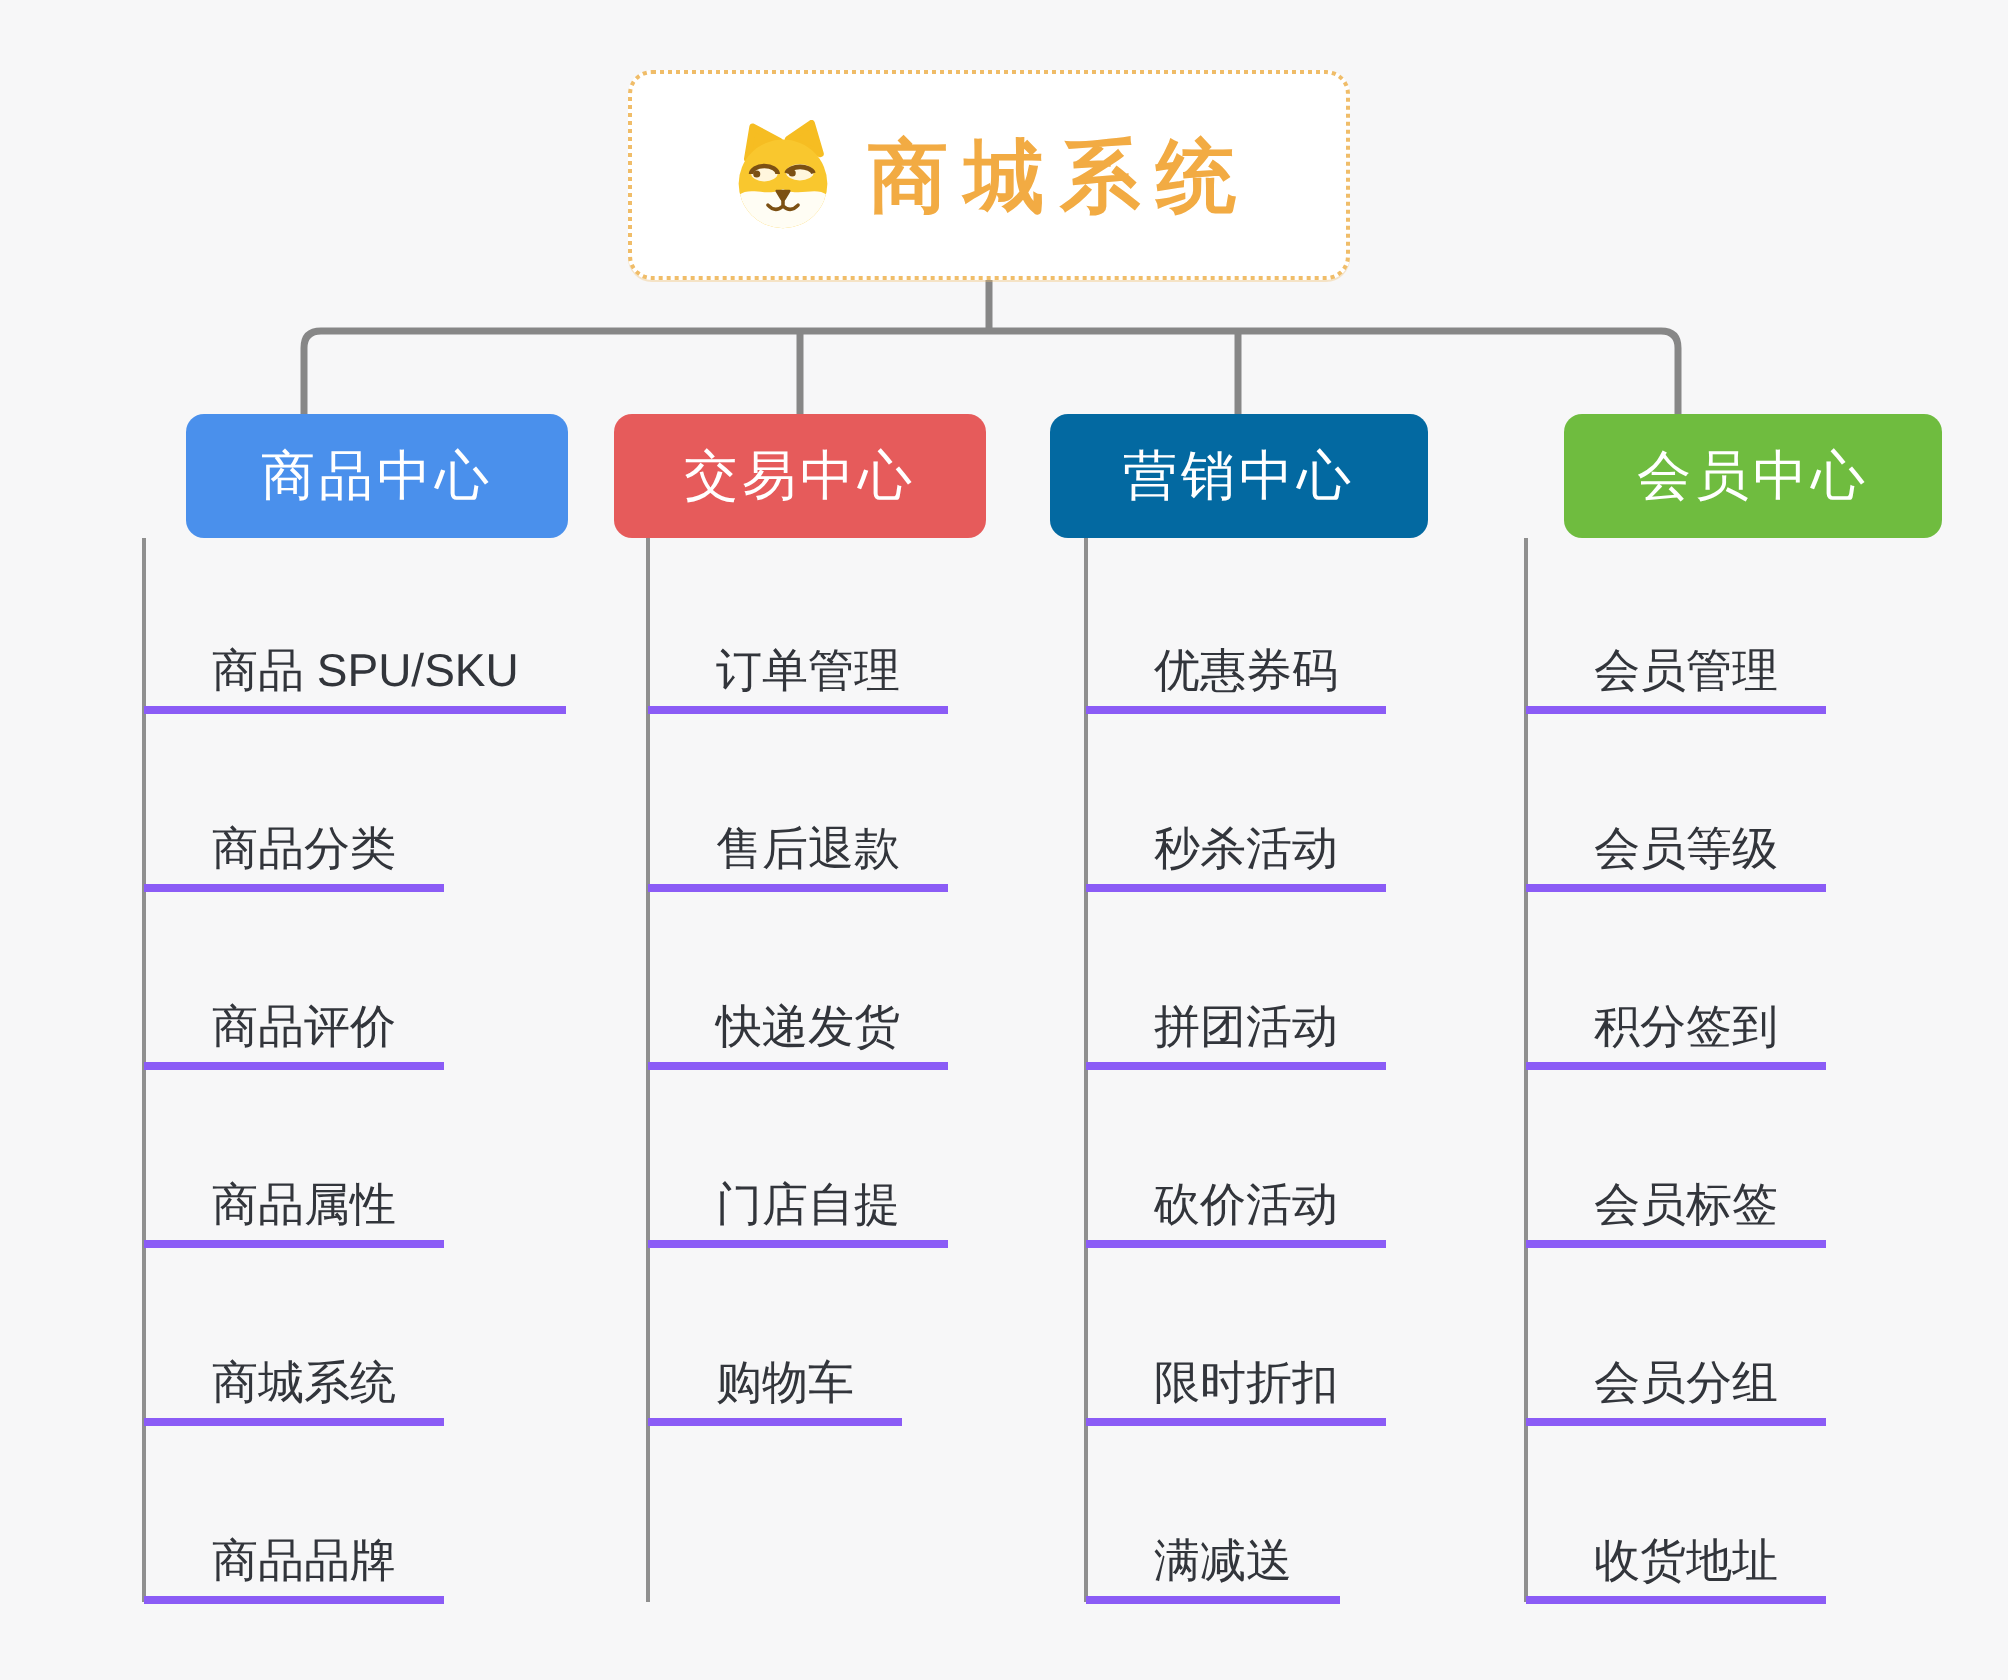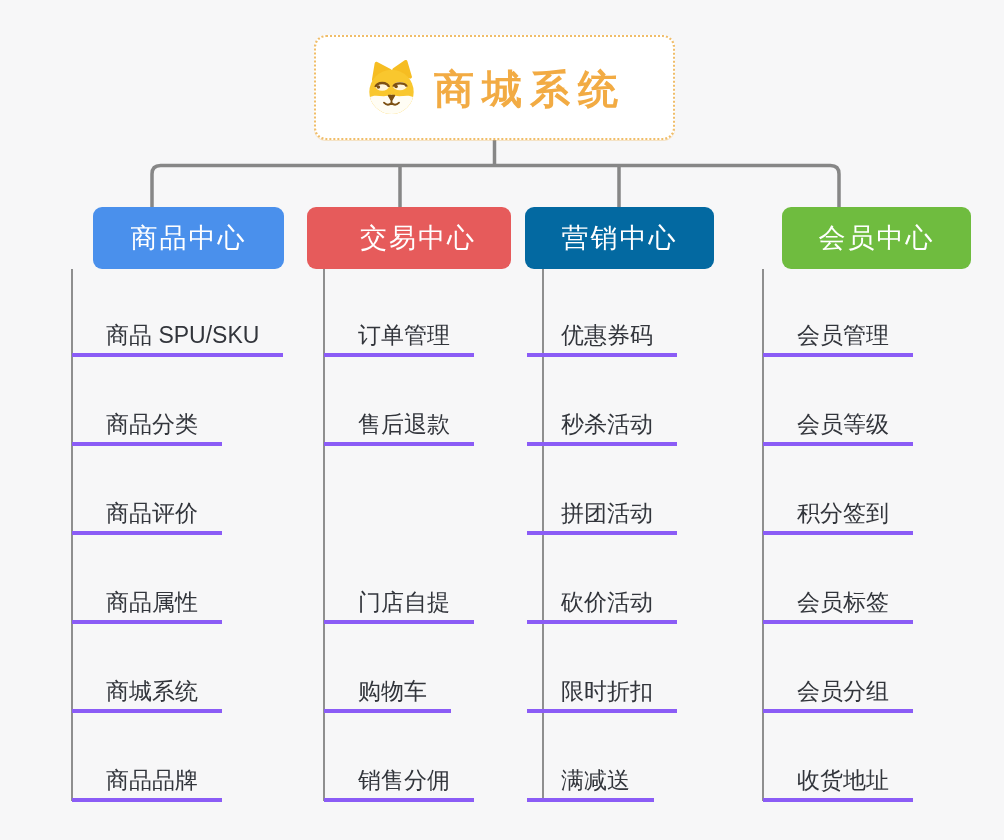--- a/index.html
+++ b/index.html
@@ -32,37 +32,37 @@
   .root-icon{flex:0 0 auto;display:block;}
 
   
   .branch-box{
     position:absolute;top:207px;height:62px;
     border-radius:9px;
     display:flex;align-items:center;justify-content:center;
     color:#ffffff;font-size:27px;letter-spacing:2px;white-space:nowrap;
   }
   .b0{left:57px;width:191px;}
-  .b1{left:307px;width:186px;padding-left:18px;}
+  .b1{left:307px;width:186px;}
   .b2{left:525px;width:189px;}
   .b3{left:782px;width:189px;}
 
   
   .leaf{
     position:absolute;
     height:44px;box-sizing:border-box;
     width:max-content;
     padding:0 24px 5px 34px;
     border-bottom:4px solid #8b5cf6;
     display:flex;align-items:flex-end;
     font-size:23px;color:#32353b;white-space:nowrap;line-height:1.1;
   }
   .c0{left:72px;}
   .c1{left:324px;}
-  .c2{left:527px;}
+  .c2{left:543px;}
   .c3{left:763px;}
   .r0{top:313px;}
   .r1{top:402px;text-align:right;}
   .r2{top:491px;}
   .r3{top:580px;}
   .r4{top:669px;}
   .r5{top:758px;}
 </style>
 </head>
 <body style="background: rgb(247, 247, 248);">
@@ -120,23 +120,23 @@
 
   <div class="leaf c0 r0">商品 SPU/SKU</div>
   <div class="leaf c0 r1">商品分类</div>
   <div class="leaf c0 r2">商品评价</div>
   <div class="leaf c0 r3">商品属性</div>
   <div class="leaf c0 r4">商城系统</div>
   <div class="leaf c0 r5">商品品牌</div>
 
   <div class="leaf c1 r0">订单管理</div>
   <div class="leaf c1 r1">售后退款</div>
+  <div class="leaf c1 r2">快递发货</div>
   <div class="leaf c1 r3">门店自提</div>
   <div class="leaf c1 r4">购物车</div>
-  <div class="leaf c1 r5">销售分佣</div>
 
   <div class="leaf c2 r0">优惠券码</div>
   <div class="leaf c2 r1">秒杀活动</div>
   <div class="leaf c2 r2">拼团活动</div>
   <div class="leaf c2 r3">砍价活动</div>
   <div class="leaf c2 r4">限时折扣</div>
   <div class="leaf c2 r5">满减送</div>
 
   <div class="leaf c3 r0">会员管理</div>
   <div class="leaf c3 r1">会员等级</div>

